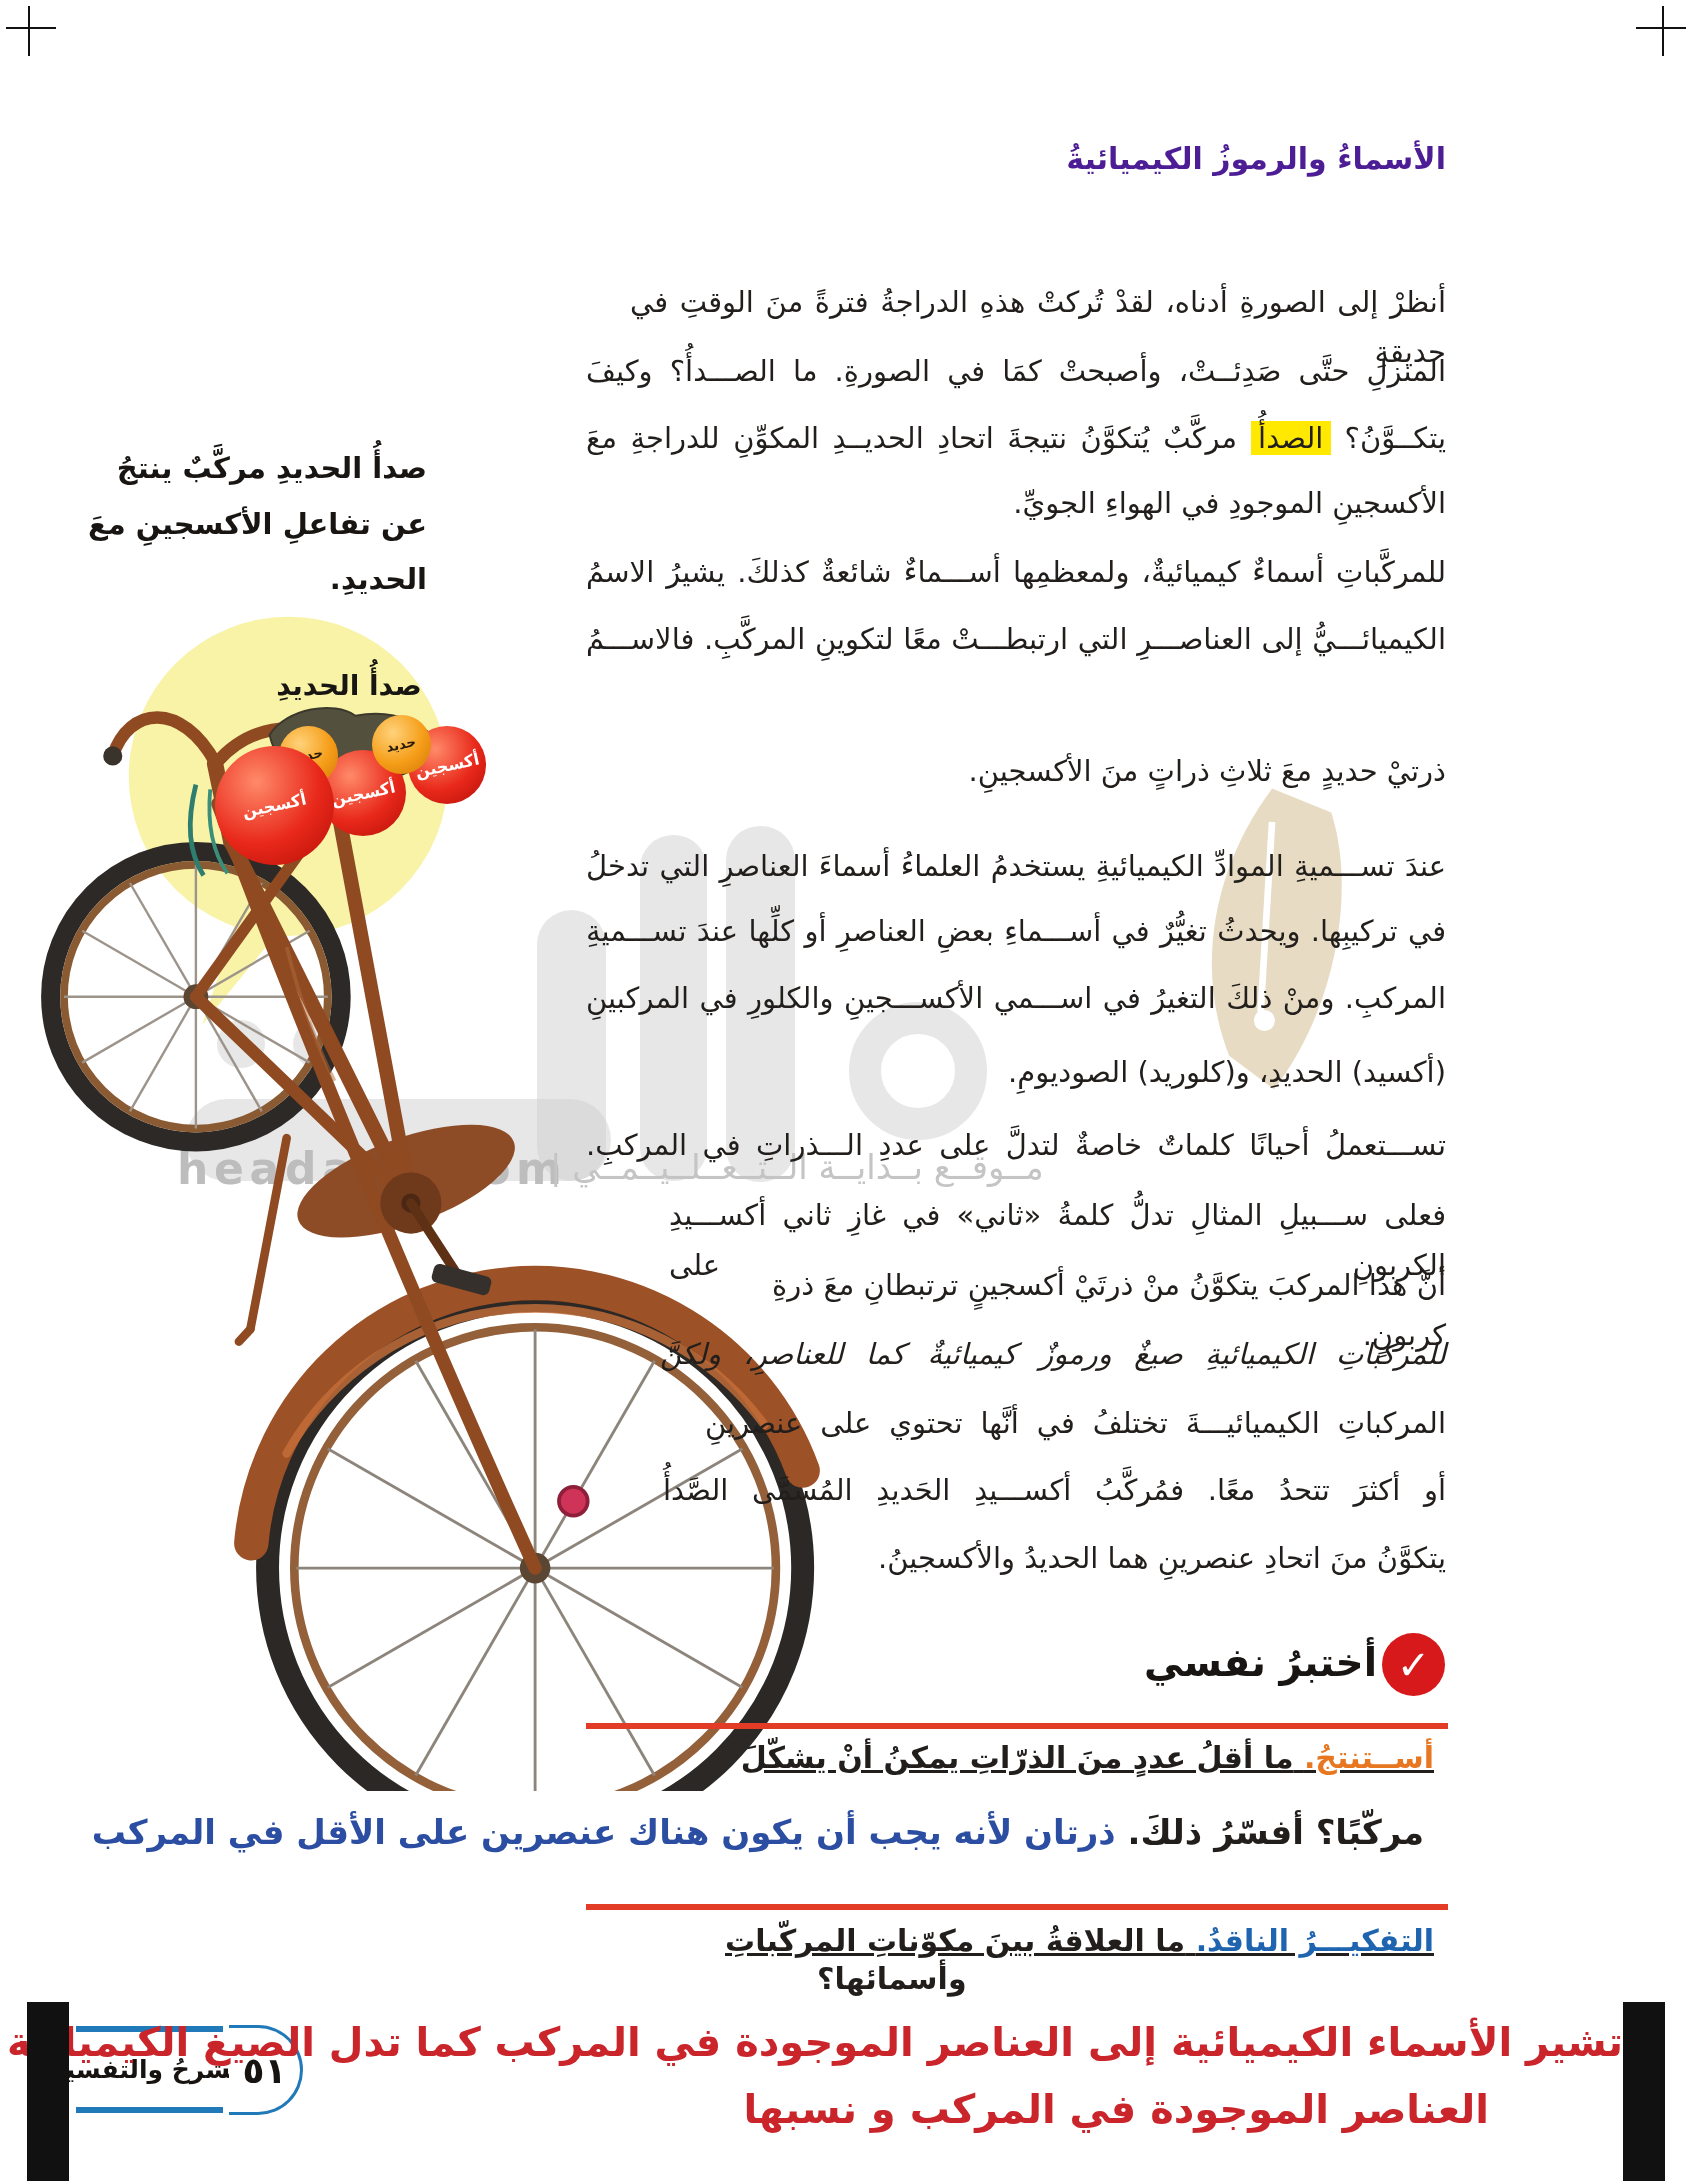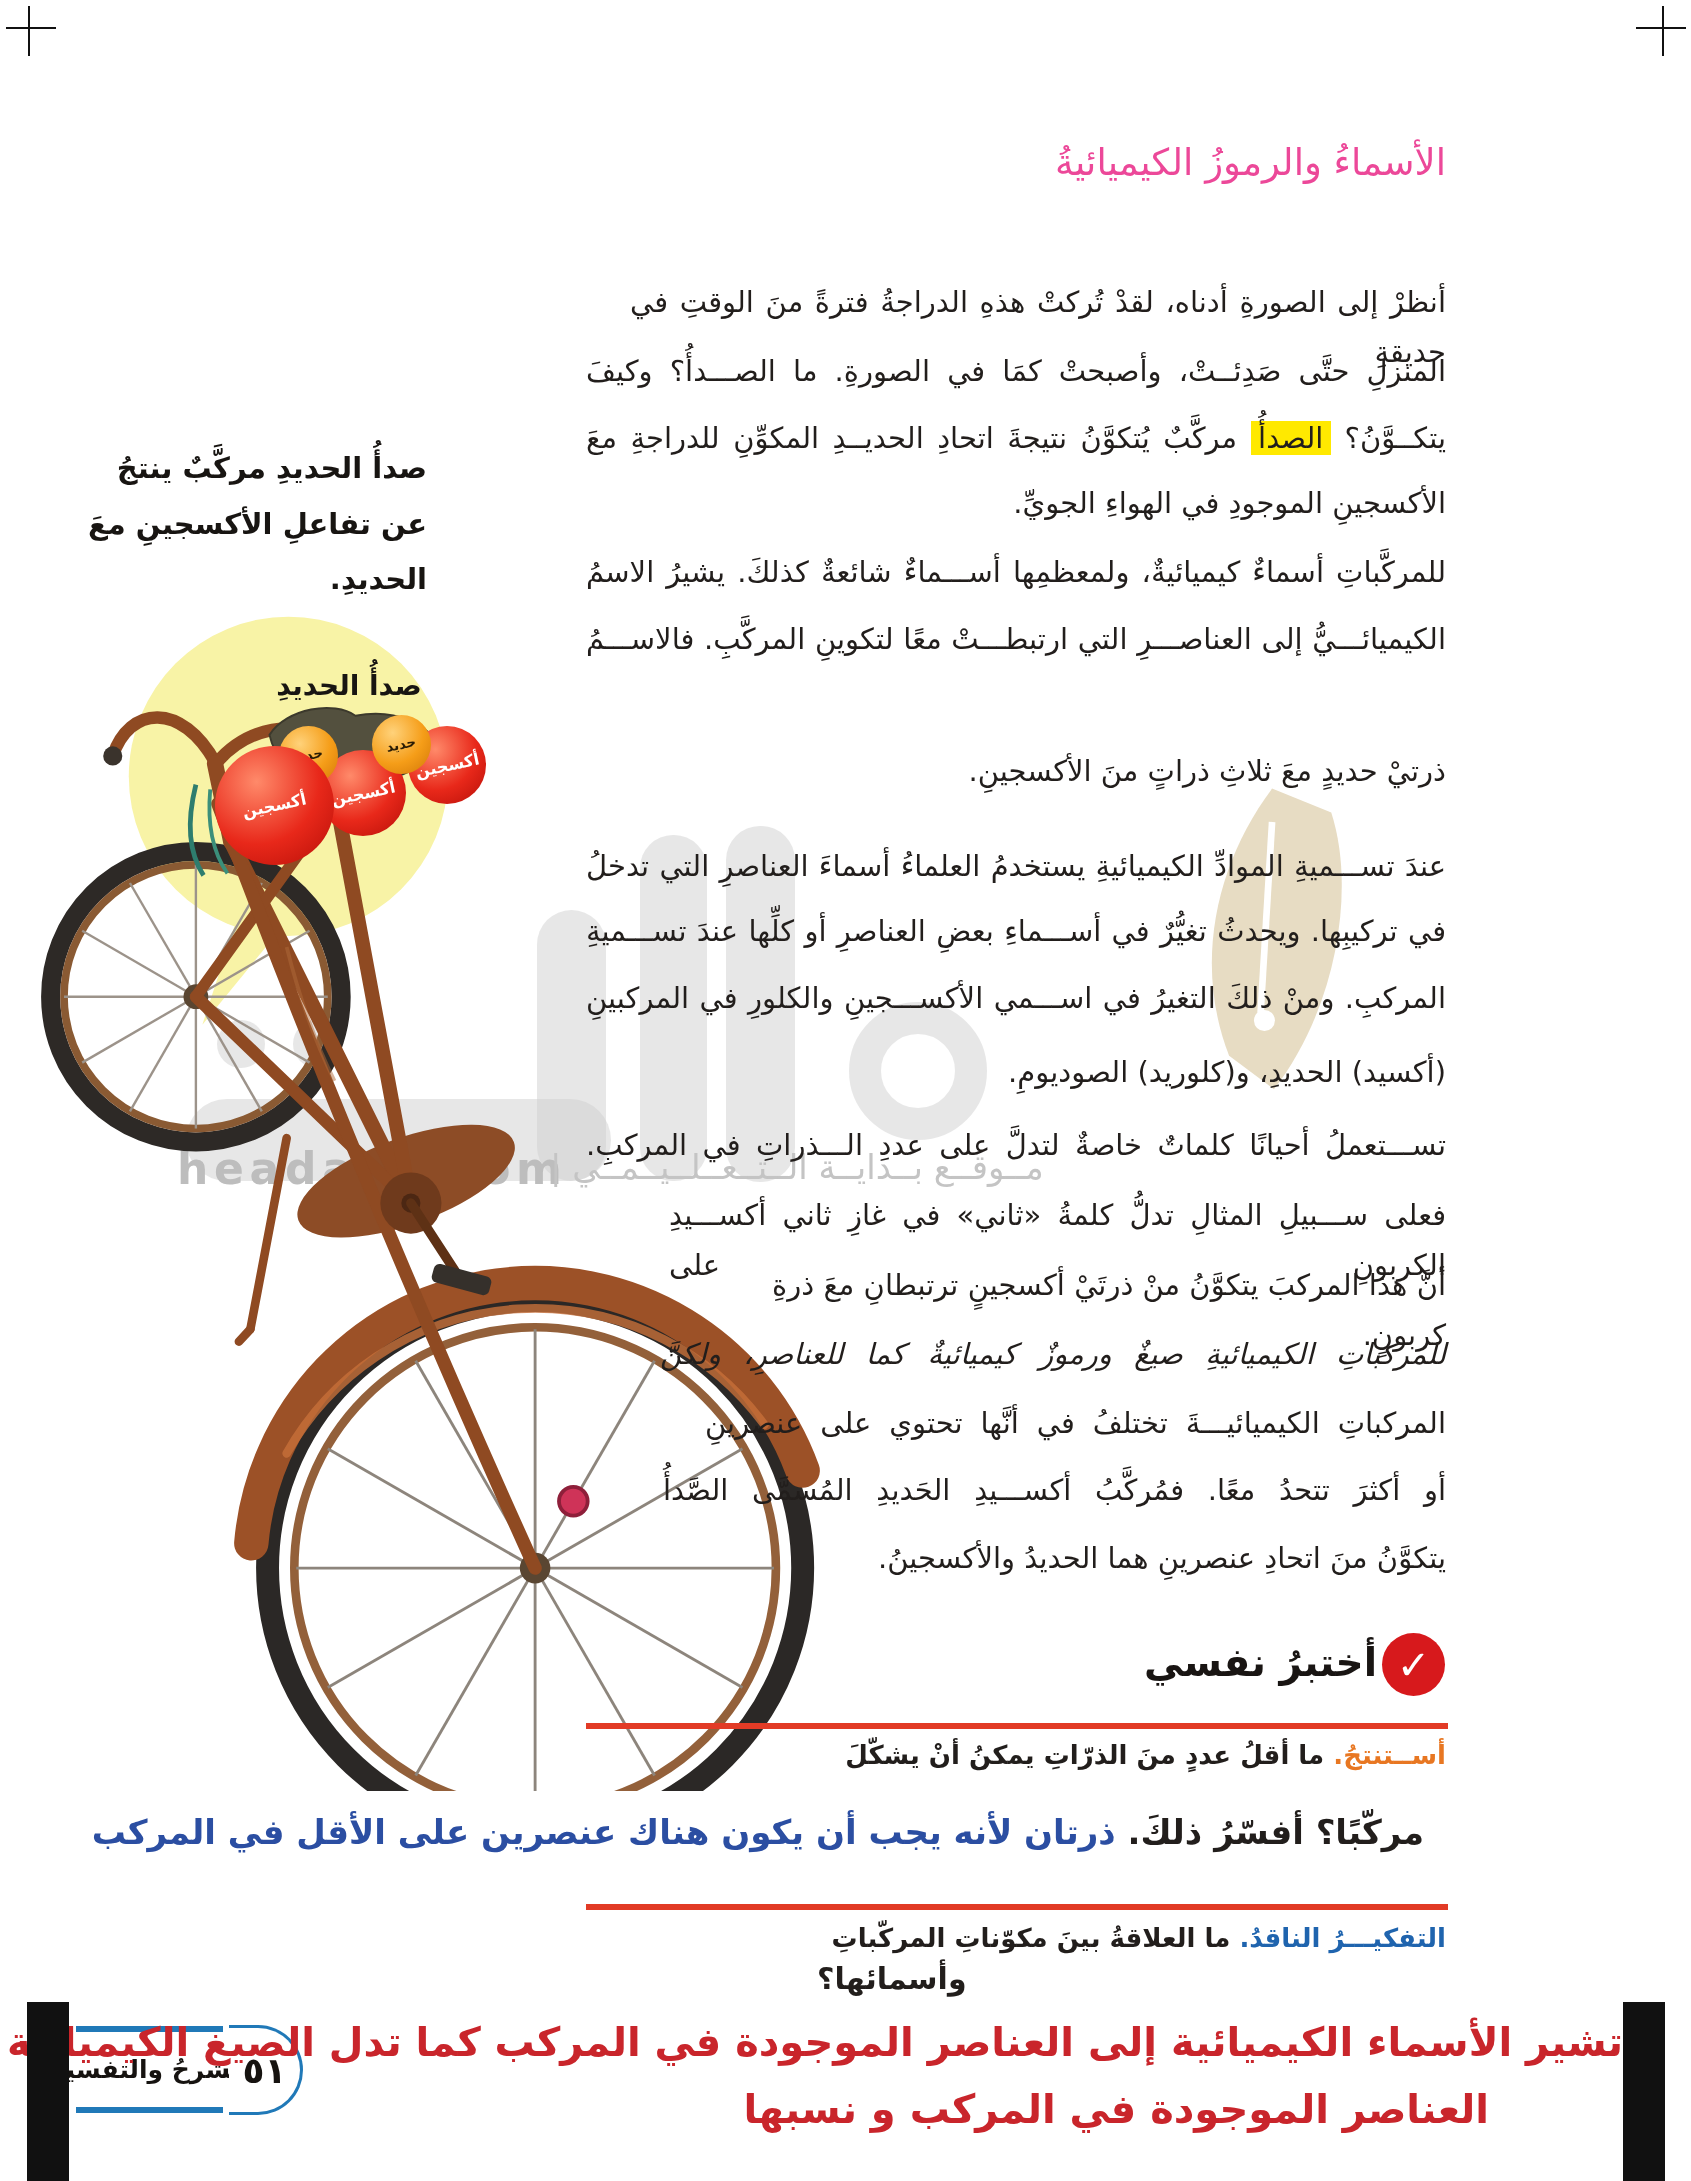--- a/index.html
+++ b/index.html
@@ -1,41 +1,41 @@
 <!DOCTYPE html>
 <html lang="ar"><head>
 <meta charset="utf-8">
 <style>
   html,body{margin:0;padding:0;background:#e8e8e8;}
   .page{position:relative;width:1692px;height:2181px;background:#ffffff;overflow:hidden;
         font-family:"DejaVu Sans",sans-serif;}
   .abs{position:absolute;}
   
-  .page-title{position:absolute;top:141px;right:246px;direction:rtl;font-size:37px;font-weight:normal;color:#ec4899;}
+  .page-title{position:absolute;top:141px;right:246px;direction:rtl;font-size:30px;font-weight:bold;color:#4c1d95;}
   .bodyline{position:absolute;direction:rtl;font-size:29px;line-height:50px;color:#221e1c;
             text-align:justify;text-align-last:justify;}
   .bodyline.lastline{text-align:right;text-align-last:right;}
   .hl{background:#ffe900;padding:0 7.6px;}
   
   .caption-line{position:absolute;right:1265px;direction:rtl;font-size:29px;font-weight:bold;color:#181512;white-space:nowrap;text-align:right;}
   .balloon-title{position:absolute;left:215px;top:669px;width:268px;text-align:center;direction:rtl;
                  font-size:28px;font-weight:bold;color:#181512;z-index:3;}
   .ball{position:absolute;border-radius:50%;display:flex;align-items:center;justify-content:center;z-index:3;}
   .ball-red{background:radial-gradient(circle at 35% 30%,#ff8a6a,#e8281a 55%,#b50e07);}
   .ball-orange{background:radial-gradient(circle at 35% 30%,#ffd27a,#f59d18 55%,#d17607);}
   .ball span{display:block;transform:rotate(-12deg);font-weight:bold;direction:rtl;}
   .ball-red span{color:#ffffff;font-size:16.3px;}
   .ball-orange span{color:#2a1c05;font-size:13.4px;}
   
   .selftest-heading{position:absolute;top:1640px;right:315px;direction:rtl;font-size:39px;font-weight:bold;color:#191513;}
   .check-circle{position:absolute;left:1382px;top:1633px;width:63px;height:63px;border-radius:50%;
                 background:#d7191c;color:#ffffff;font-size:40px;font-weight:bold;display:flex;
                 align-items:center;justify-content:center;z-index:6;}
   .redline{position:absolute;left:586px;width:862px;height:5.7px;background:#e23b26;z-index:6;}
-  .qline{position:absolute;right:246px;direction:rtl;font-size:26px;font-weight:bold;color:#221e1c;white-space:nowrap;z-index:6;}
+  .qline{position:absolute;right:258px;direction:rtl;font-size:30px;font-weight:bold;color:#221e1c;white-space:nowrap;z-index:6;text-decoration:underline;}
   .label-orange{color:#e87722;}
   .label-blue{color:#1f64ae;}
   .answer-band{position:absolute;left:0;top:1791px;width:1692px;height:107px;background:#ffffff;z-index:5;}
   .answer-line{position:absolute;top:1812px;right:268px;direction:rtl;font-size:34px;font-weight:bold;
                color:#221e1c;white-space:nowrap;z-index:6;}
   .answer-blue{color:#2b4ea2;}
   .critical-line2{position:absolute;left:817px;top:1961px;direction:rtl;font-size:30px;font-weight:bold;color:#221e1c;z-index:6;}
   
   .footer-box{position:absolute;left:76px;top:2026px;width:147px;height:75px;
               border-top:6.7px solid #2079b8;border-bottom:6.7px solid #2079b8;

